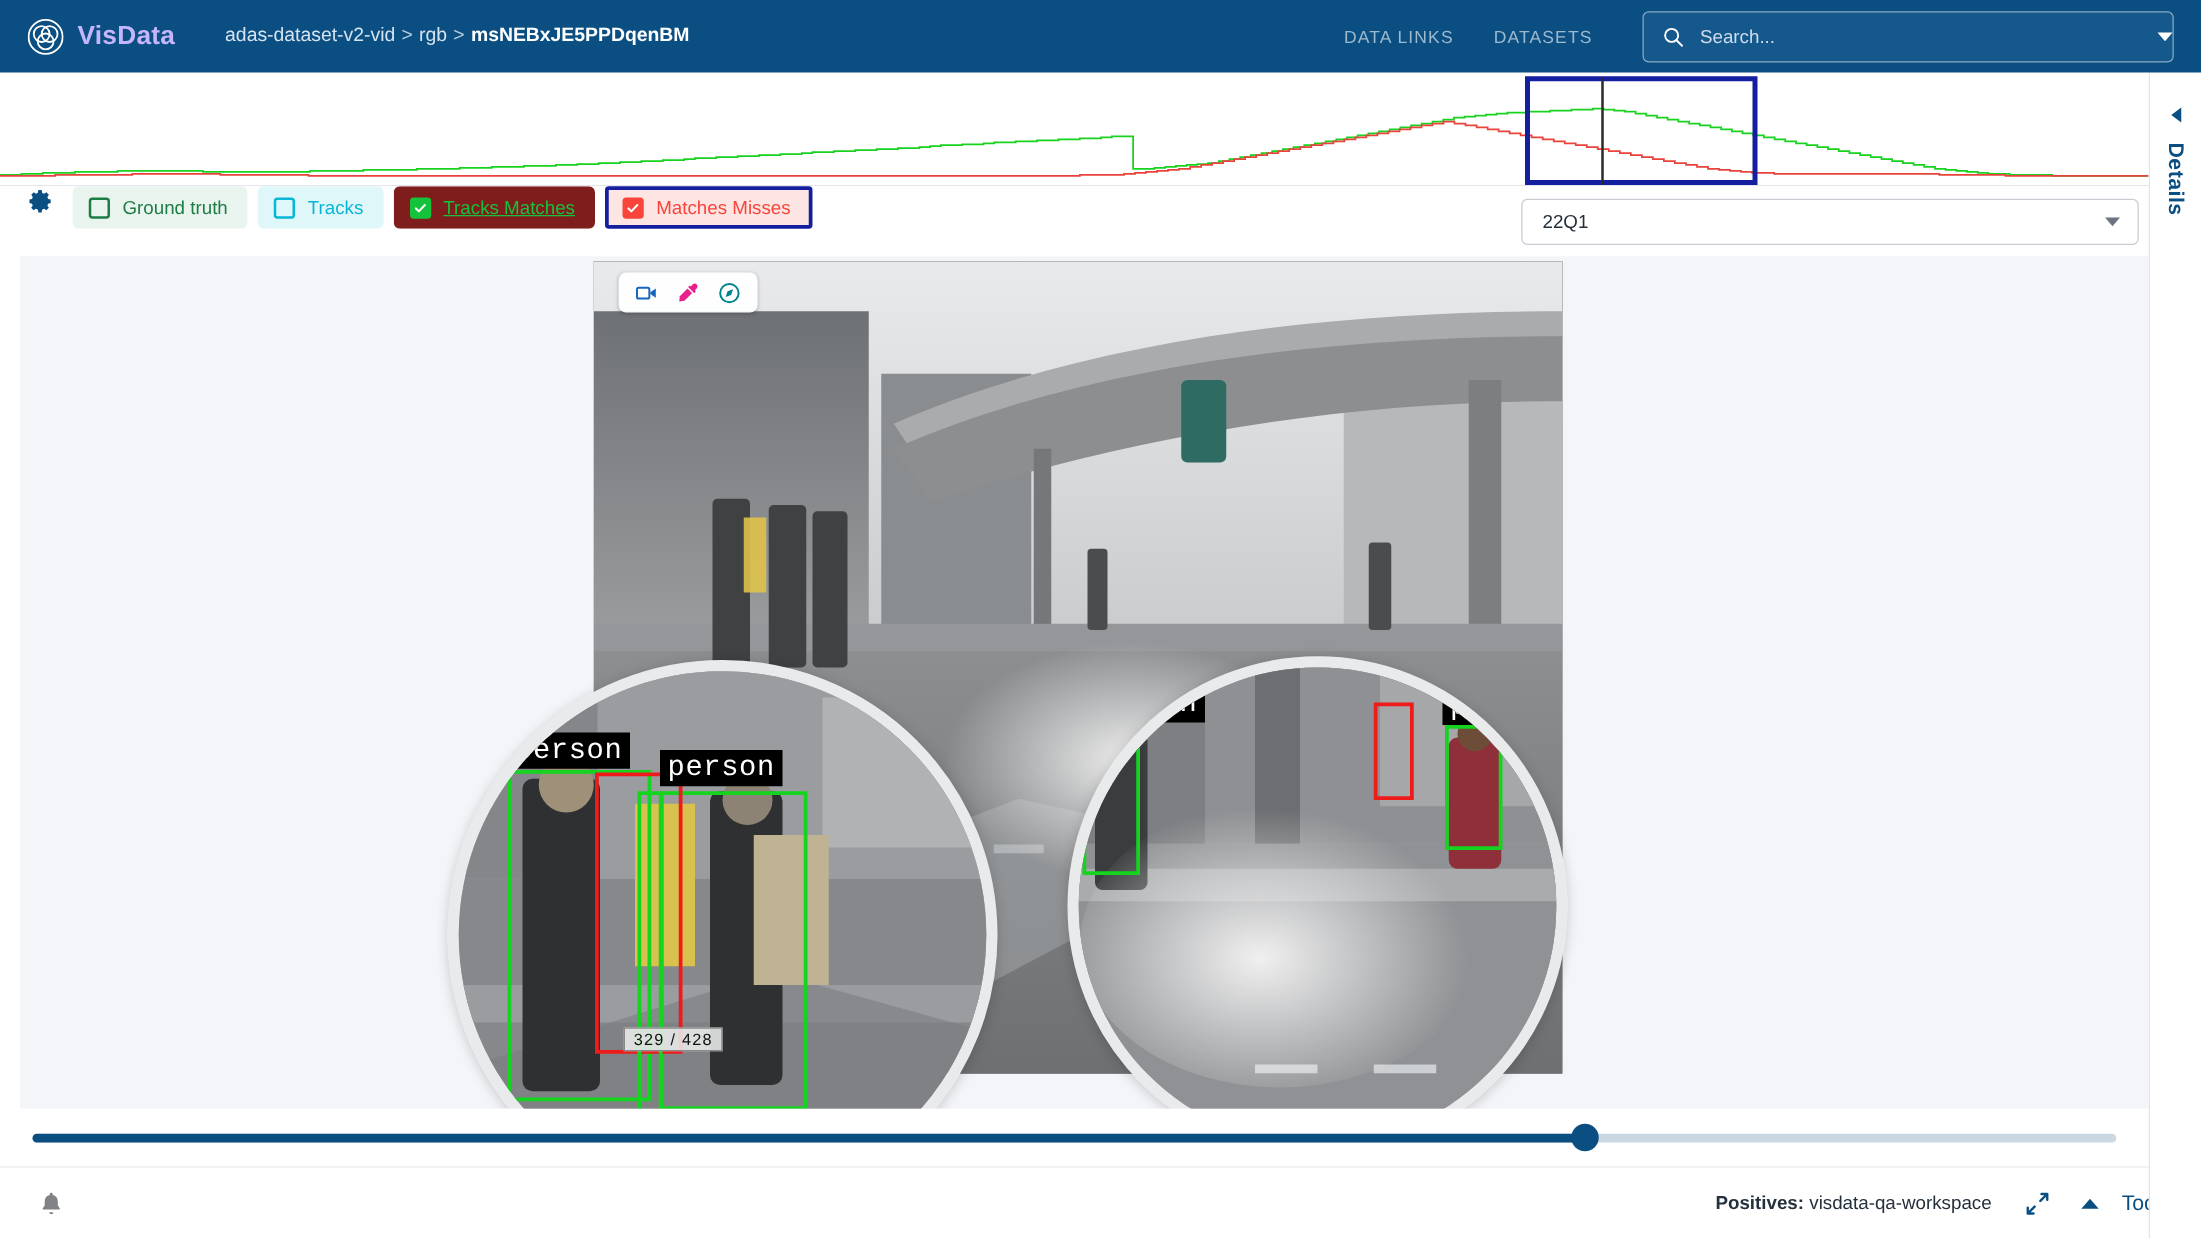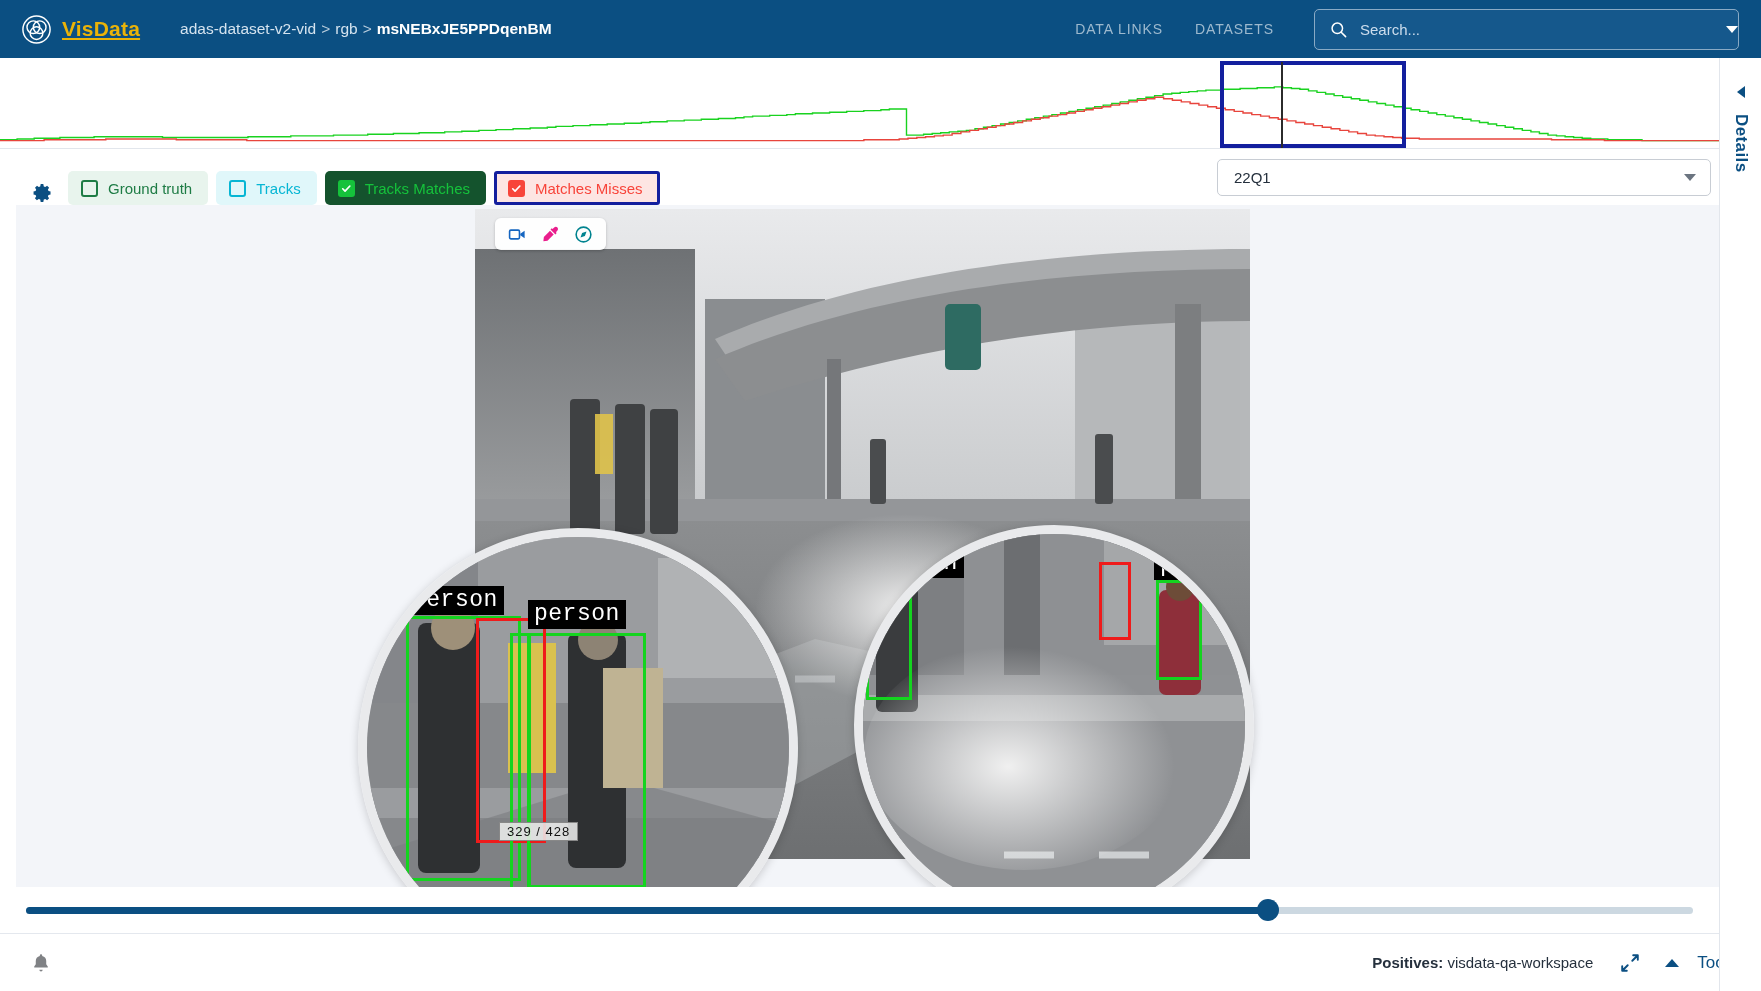--- a/index.html
+++ b/index.html
@@ -15,21 +15,21 @@
   .header {
     height: 58px; flex: 0 0 58px;
     background: #0b4f82;
     display: flex; align-items: center;
     padding: 0 22px;
     position: relative; z-index: 40;
   }
   .brand { display: flex; align-items: center; gap: 11px; }
   .brand-logo { width: 29px; height: 29px; display:block; }
   .brand-name {
-    color: #eab308; font-size: 21px; font-weight: bold; letter-spacing: .2px; text-decoration: underline;
+    color: #c4b5fd; font-size: 21px; font-weight: bold; letter-spacing: .2px;
   }
   .breadcrumb {
     margin-left: 40px; color: #cfe0ee; font-size: 15.5px;
     white-space: nowrap; display: flex; align-items: center; gap: 0;
   }
   .crumb { color: #d4e3ef; }
   .crumb-sep { color: #b9cddd; margin: 0 5px; }
   .crumb-last { color: #ffffff; font-weight: bold; }
   .header-spacer { flex: 1 1 auto; }
   .nav-links { display: flex; align-items: center; gap: 32px; margin-right: 40px; }
@@ -63,22 +63,22 @@
     border: 4px solid #131f9e; background: transparent; pointer-events: auto; cursor: move;
   }
   .timeline-playhead {
     position: absolute; left: 1313px; top: 4px; width: 2px; height: 86px;
     background: #2b2b2b;
   }
 
   
   .filterbar {
     height: 56px; flex: 0 0 56px; background: #ffffff;
-    display: flex; align-items: flex-end; padding: 0 18px 0 20px;
-    margin-right: 42px; position: relative; margin-left: 10px;
+    display: flex; align-items: flex-start; padding: 0 18px 0 20px;
+    margin-right: 42px; position: relative;
   }
   .gear-btn { width: 24px; height: 24px; flex: 0 0 24px; cursor: pointer; margin-right: 14px; }
   .chips { display: flex; align-items: center; gap: 8px; }
   .chip {
     display: flex; align-items: center; gap: 10px;
     height: 34px; padding: 0 14px 0 11px; border-radius: 5px;
     font-size: 15px; white-space: nowrap; cursor: pointer;
     border: 2px solid transparent;
   }
   .chip .box {
@@ -87,21 +87,21 @@
     justify-content: center; background: transparent;
   }
   .chip.checked .box { background: currentColor; border-color: currentColor; }
   .chip .tick { width: 11px; height: 11px; display: none; }
   .chip.checked .tick { display: block; }
   .chip-highlight { border-color: #131f9e !important; border-width: 3px !important; border-radius: 3px; }
 
   .chip-gt      { background: #e8f4ed; color: #1e7c45; }
   .chip-tracks  { background: #e0f7fa; color: #06b6d4; }
   .chip-fp      { background: #fce4f1; color: #ec4899; }
-  .chip-match   { background: #14532d; color: #15c23b; }
+  .chip-match   { background: #7f1d1d; color: #15c23b; text-decoration: underline; }
   .chip-miss    { background: #fde5e3; color: #f8443a; }
 
   .quarter-select {
     position: absolute; right: 8px; top: 10px;
     width: 494px; height: 37px; border: 1px solid #c8cdd4; border-radius: 5px;
     background: #ffffff; display: flex; align-items: center;
     padding: 0 14px 0 16px; font-size: 15px; color: #25303d; cursor: pointer;
   }
   .quarter-select .qs-label { flex: 1 1 auto; }
   .caret-gray { width: 0; height: 0; border-left: 6px solid transparent;

